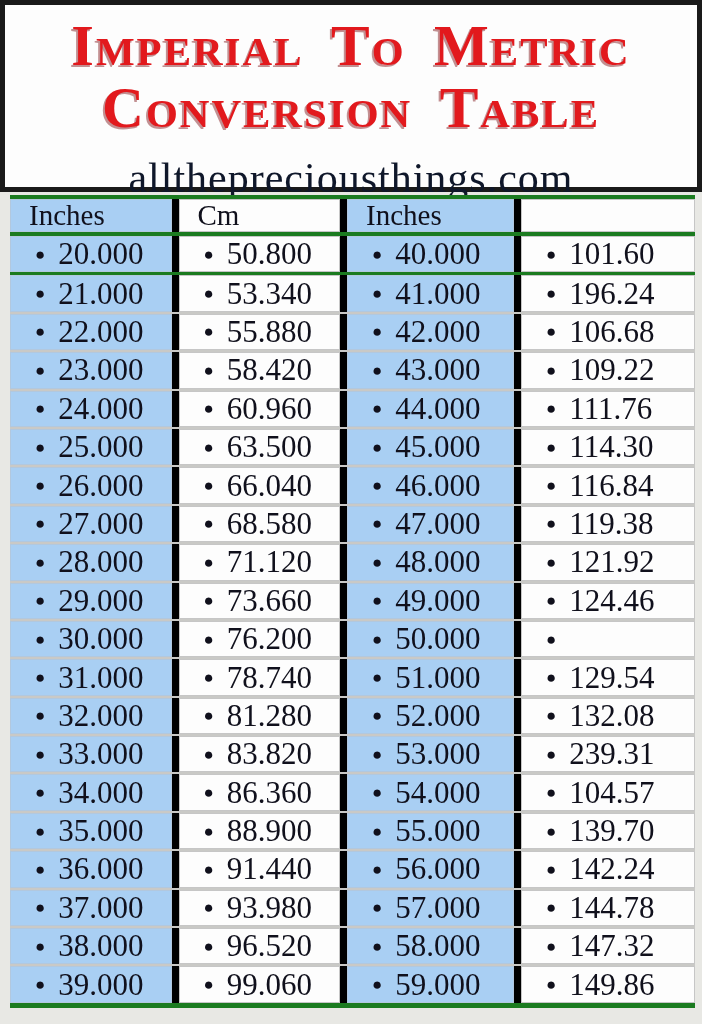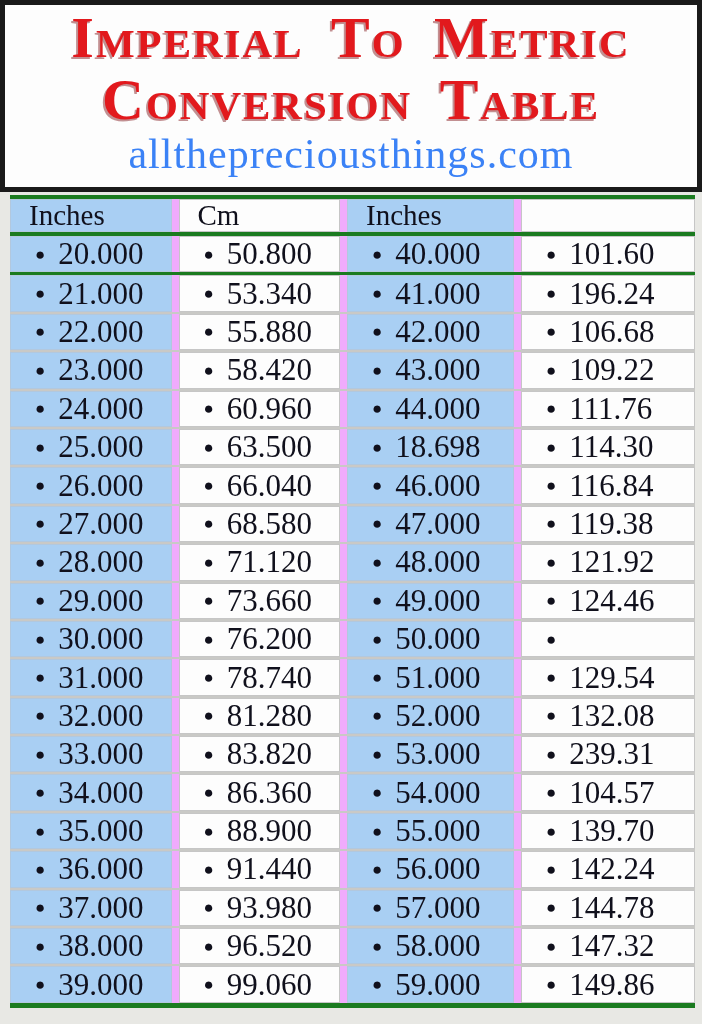--- a/index.html
+++ b/index.html
@@ -13,29 +13,29 @@
     position:absolute; top:0; left:0; width:702px; height:192px;
     box-sizing:border-box; background:#fdfdfd;
     border:5px solid #1a1a1a; text-align:center;
   }
   .title-line {
     margin:0; font-variant:small-caps; font-weight:bold;
     color:#e2191d; font-size:58px; line-height:62px;
     letter-spacing:2px; word-spacing:12px;
     text-shadow:-2px 2px 0 rgba(122,10,16,0.45);
   }
-  .title-line.first { margin-top:2px; }
+  .title-line.first { margin-top:10px; }
   .website-line {
-    margin:0; color:#3b82f6; font-size:42px; line-height:46px;
+    margin:16px; color:#0f172a; font-size:42px; line-height:46px;
     letter-spacing:1px;
   }
   
   .table-area {
     position:absolute; top:195px; left:10px; width:685px;
-    background:#f0abfc;
+    background:#000000;
   }
   .row { display:flex; justify-content:space-between; height:36.4px; }
   .row.header-row { height:33px; }
   .cell {
     box-sizing:border-box; display:flex; align-items:center;
     padding-left:24px; font-size:31px; color:#10101c;
     border:1px solid #c6c6c6; overflow:hidden; white-space:nowrap;
   }
   .header-row .cell { font-size:29px; padding-left:18px; }
   .cell.c0, .cell.c2 { background:#a9cff3; border-color:#b2c8de; }
@@ -169,21 +169,21 @@
         <div class="cell c0">
           <span class="bullet">●</span>
           <span>25.000</span>
         </div>
         <div class="cell c1">
           <span class="bullet">●</span>
           <span>63.500</span>
         </div>
         <div class="cell c2">
           <span class="bullet">●</span>
-          <span>18.698</span>
+          <span>45.000</span>
         </div>
         <div class="cell c3">
           <span class="bullet">●</span>
           <span>114.30</span>
         </div>
       </div>
       <div class="sep"></div>
       <div class="row">
         <div class="cell c0">
           <span class="bullet">●</span>

